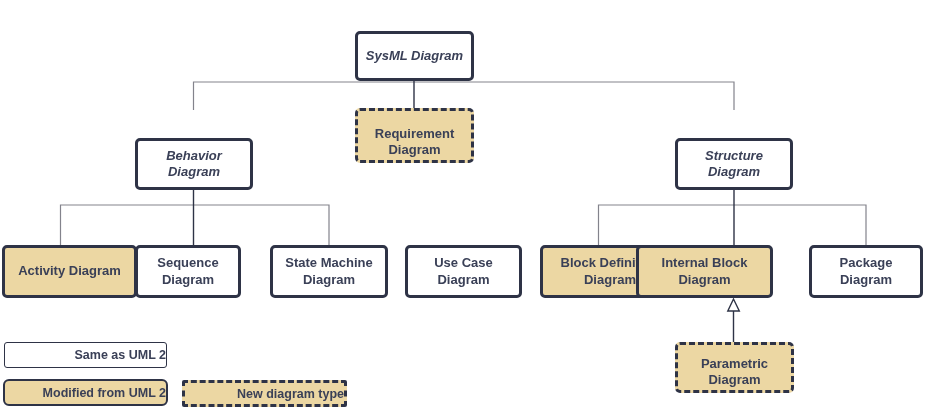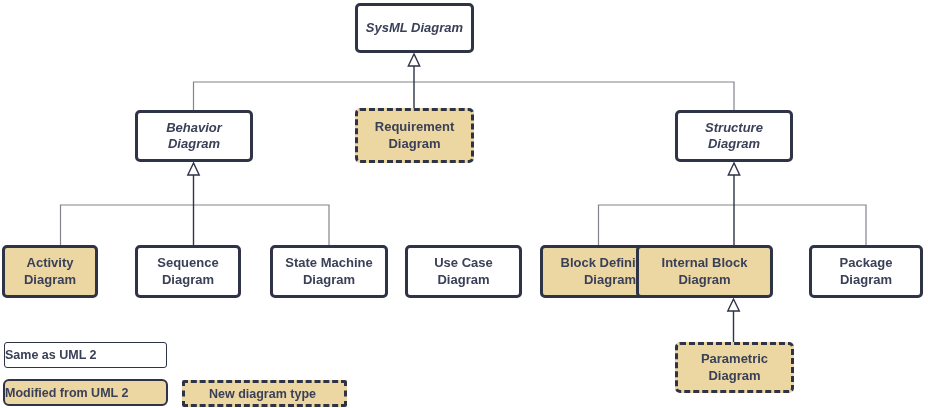--- a/index.html
+++ b/index.html
@@ -46,30 +46,30 @@
     display: flex;
     align-items: center;
     justify-content: center;
     text-align: center;
     font-weight: bold;
     font-size: 13px;
     line-height: 1.25;
     color: var(--text-dark, #3a4057);
     padding: 2px 6px;
   }
-  .node.abstract { font-style: italic; }
+  .node.abstract { font-style: italic; margin-top: 28px; }
   .node.tan { background: var(--node-fill-tan, #ecd7a3); }
-  .node.dashed { border-style: dashed; }
+  .node.dashed { border-style: dashed; align-items: flex-end; }
   .legend-box {
     position: absolute;
     box-sizing: border-box;
     z-index: 1;
     display: flex;
     align-items: center;
-    justify-content: flex-start;
+    justify-content: flex-end;
     text-align: center;
     font-weight: bold;
     font-size: 12.5px;
     color: var(--text-dark, #3a4057);
     background: #ffffff;
   }
   #legend-same {
     left: 4px; top: 342px; width: 163px; height: 26px;
     border: 1.5px solid var(--border-dark, #2e3346);
     border-radius: 3px;
@@ -118,21 +118,21 @@
   <div class="node abstract" style="left:135px;top:110px;width:118px;height:52px">
     <span>Behavior Diagram</span>
   </div>
   <div class="node tan dashed" style="left:355px;top:108px;width:119px;height:55px">
     <span>Requirement Diagram</span>
   </div>
   <div class="node abstract" style="left:675px;top:110px;width:118px;height:52px">
     <span>Structure Diagram</span>
   </div>
 
-  <div class="node tan" style="left:2px;top:245px;width:96px;height:53px">
+  <div class="node tan" style="left:2px;top:245px;width:135px;height:53px">
     <span>Activity Diagram</span>
   </div>
   <div class="node" style="left:135px;top:245px;width:106px;height:53px">
     <span>Sequence Diagram</span>
   </div>
   <div class="node" style="left:405px;top:245px;width:117px;height:53px">
     <span>Use Case Diagram</span>
   </div>
   <div class="node" style="left:270px;top:245px;width:118px;height:53px">
     <span>State Machine Diagram</span>

